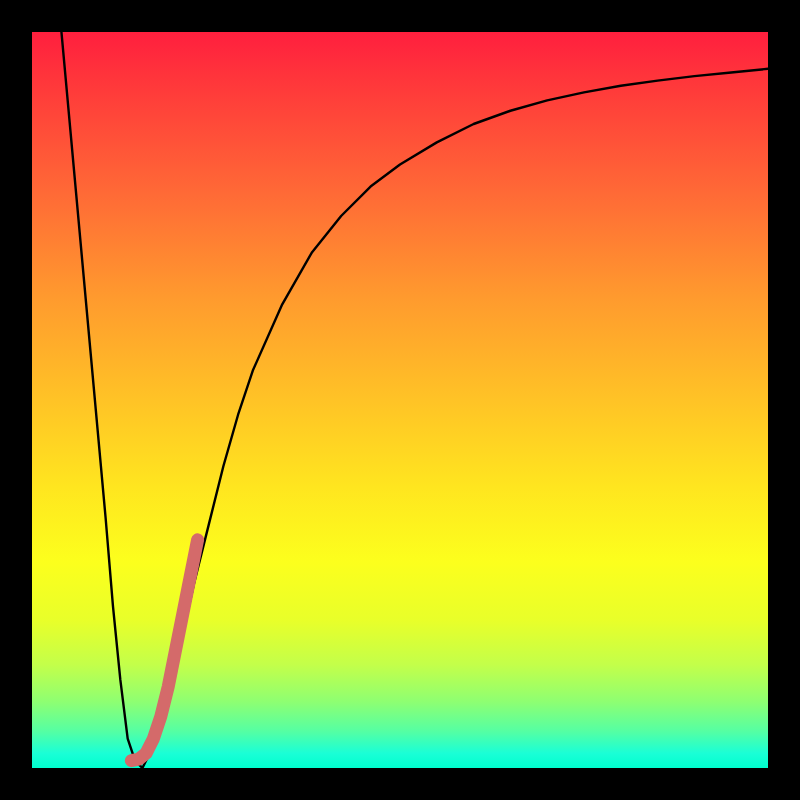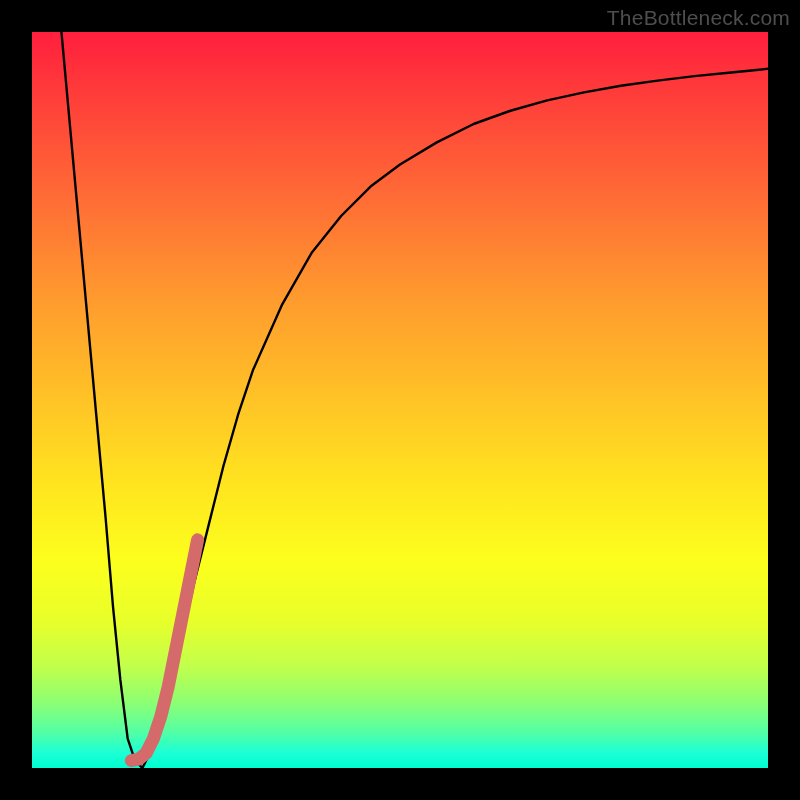--- a/index.html
+++ b/index.html
@@ -64,21 +64,20 @@
     font-size: 21px;
     letter-spacing: 0.2px;
     font-weight: 400;
   }
 </style>
 </head>
 <body>
 
 <div class="frame">
 
-  <div class="watermark">TheBottleneck.com</div>
 
   <div class="plot-area">
     <div class="gradient"></div>
 
     <svg class="overlay-svg" viewBox="0 0 736 736" preserveAspectRatio="none">
       <path id="curve-path" fill="none" stroke="#000000" stroke-width="2.4" stroke-linejoin="round" stroke-linecap="round" d="M29.44 0.00 L44.16 161.92 L58.88 323.84 L73.60 485.76 L80.96 574.08 L88.32 647.68 L95.68 706.56 L103.04 728.64 L110.40 736.00 L117.76 721.28 L132.48 677.12 L147.20 618.24 L161.92 552.00 L176.64 493.12 L191.36 434.24 L206.08 382.72 L220.80 338.56 L250.24 272.32 L279.68 220.80 L309.12 184.00 L338.56 154.56 L368.00 132.48 L404.80 110.40 L441.60 92.00 L478.40 78.75 L515.20 68.45 L552.00 60.35 L588.80 53.73 L625.60 48.58 L662.40 44.16 L699.20 40.48 L736.00 36.80"></path>
       <path id="highlight-path" fill="none" stroke="#d46a6a" stroke-width="13" stroke-linecap="round" stroke-linejoin="round" d="M99.36 728.64 L106.72 727.17 L114.08 721.28 L121.44 706.56 L128.80 684.48 L136.16 655.04 L143.52 618.24 L150.88 581.44 L158.24 544.64 L165.60 507.84"></path>
     </svg>
   </div>
 </div>

